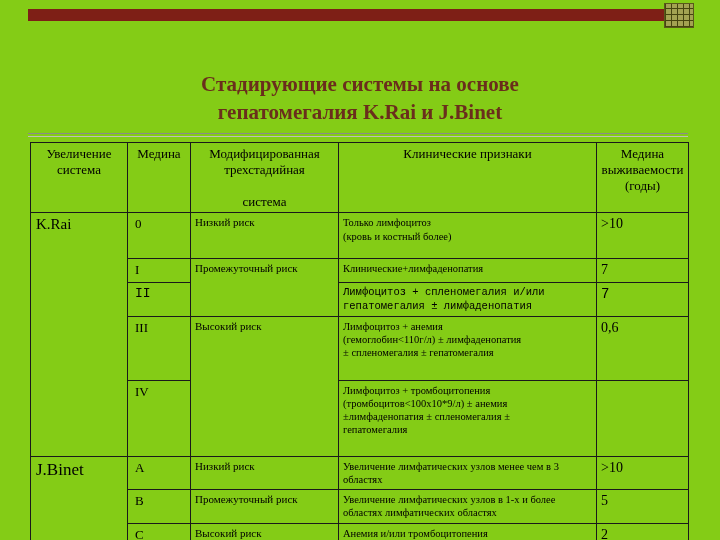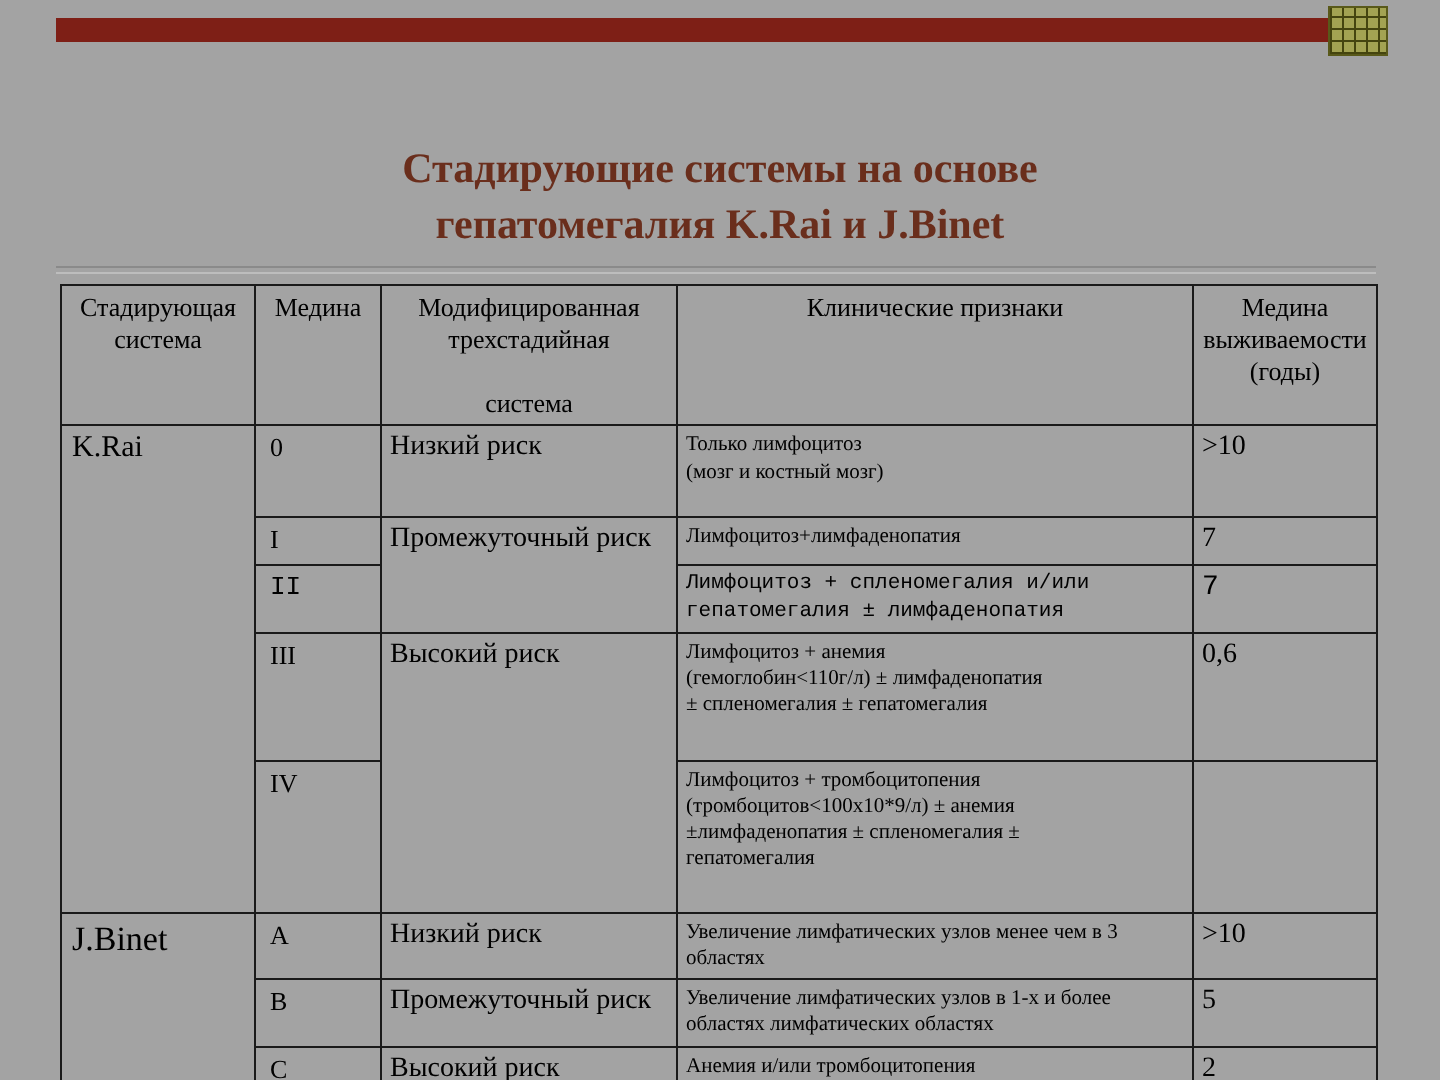--- a/index.html
+++ b/index.html
@@ -1,18 +1,18 @@
 <!DOCTYPE html>
 <html><head>
 <meta charset="utf-8">
 <style>
   * { margin:0; padding:0; box-sizing:border-box; }
   html,body { width:720px; height:540px; }
   body { background:#fdfdfd; font-family:"Liberation Serif", serif; }
-  .slide { position:relative; width:720px; height:540px; overflow:hidden; background:#a3a3a3; }
+  .slide { position:relative; width:720px; height:540px; overflow:hidden; background:#84cc16; }
 
   .top-bar { position:absolute; left:28px; top:9px; width:650px; height:12px; background:#7e1f16; }
   .top-pattern { position:absolute; left:664px; top:3px; width:30px; height:25px;
     background-color:#a3a352;
     background-image:
       repeating-linear-gradient(0deg,#45450f 0 1px, transparent 1px 6px),
       repeating-linear-gradient(90deg,#45450f 0 1px, transparent 1px 6px);
     border:1px solid #59591a; }
 
   .title { position:absolute; left:0; top:70px; width:720px; text-align:center;
@@ -23,21 +23,21 @@
 
   table.staging { position:absolute; left:30px; top:142px; width:658px;
     border-collapse:collapse; table-layout:fixed; color:#000; }
   td, th { border:1px solid #1a1a1a; vertical-align:top; white-space:pre-line;
     padding:3px 4px; font-weight:normal; overflow:hidden; }
   th { text-align:center; font-size:13px; line-height:1.22; }
 
   .sys   { font-size:15px; padding-left:5px; }
   .sysjb { font-size:17px; }
   .stage { font-size:13px; padding-left:7px; }
-  .risk  { font-size:14px; }
+  .risk  { font-size:11px; }
   .clin  { font-size:10.5px; line-height:1.25; }
   .med   { font-size:14px; }
 
   .tr-head { height:66px; }
   .tr-0    { height:46px; }
   .tr-i    { height:24px; }
   .tr-ii   { height:32px;font-family:Liberation Mono, monospace; }
   .tr-iii  { height:64px; }
   .tr-iv   { height:76px; }
   .tr-a    { height:33px; }
@@ -63,42 +63,42 @@
     <colgroup>
       <col style="width:97px">
         <col style="width:63px">
         <col style="width:148px">
         <col style="width:258px">
         <col style="width:92px">
     </colgroup>
 
     <tbody>
         <tr class="tr-head">
-      <th>Стадирующая система</th>
+      <th>Увеличение система</th>
       <th>Медина</th>
       <th>Модифицированная трехстадийная
 
 система</th>
       <th>Клинические признаки</th>
       <th>Медина выживаемости (годы)</th>
     </tr>
 
     <tr class="tr-0">
       <td class="sys" rowspan="5">K.Rai</td>
       <td class="stage">0</td>
       <td class="risk">Низкий риск</td>
       <td class="clin">Только лимфоцитоз
-(мозг и костный мозг)</td>
+(кровь и костный более)</td>
       <td class="med">&gt;10</td>
     </tr>
 
     <tr class="tr-i">
       <td class="stage">I</td>
       <td class="risk" rowspan="2">Промежуточный риск</td>
-      <td class="clin">Лимфоцитоз+лимфаденопатия</td>
+      <td class="clin">Клинические+лимфаденопатия</td>
       <td class="med">7</td>
     </tr>
 
     <tr class="tr-ii">
       <td class="stage">II</td>
       <td class="clin">Лимфоцитоз + спленомегалия и/или гепатомегалия ± лимфаденопатия</td>
       <td class="med">7</td>
     </tr>
 
     <tr class="tr-iii">

